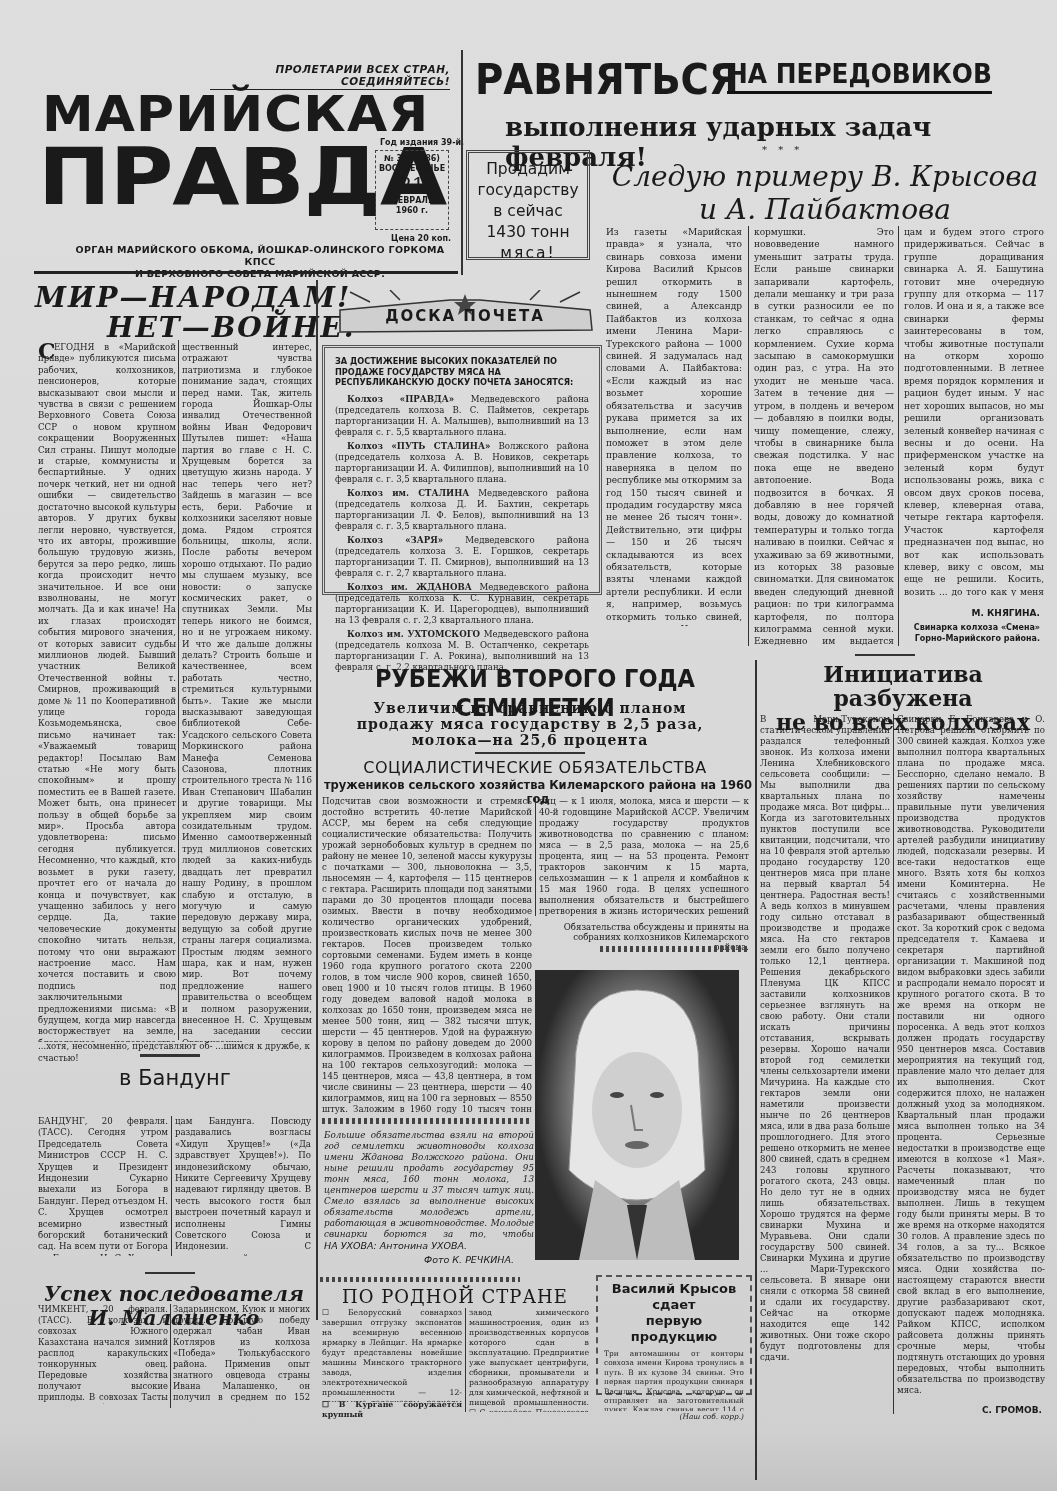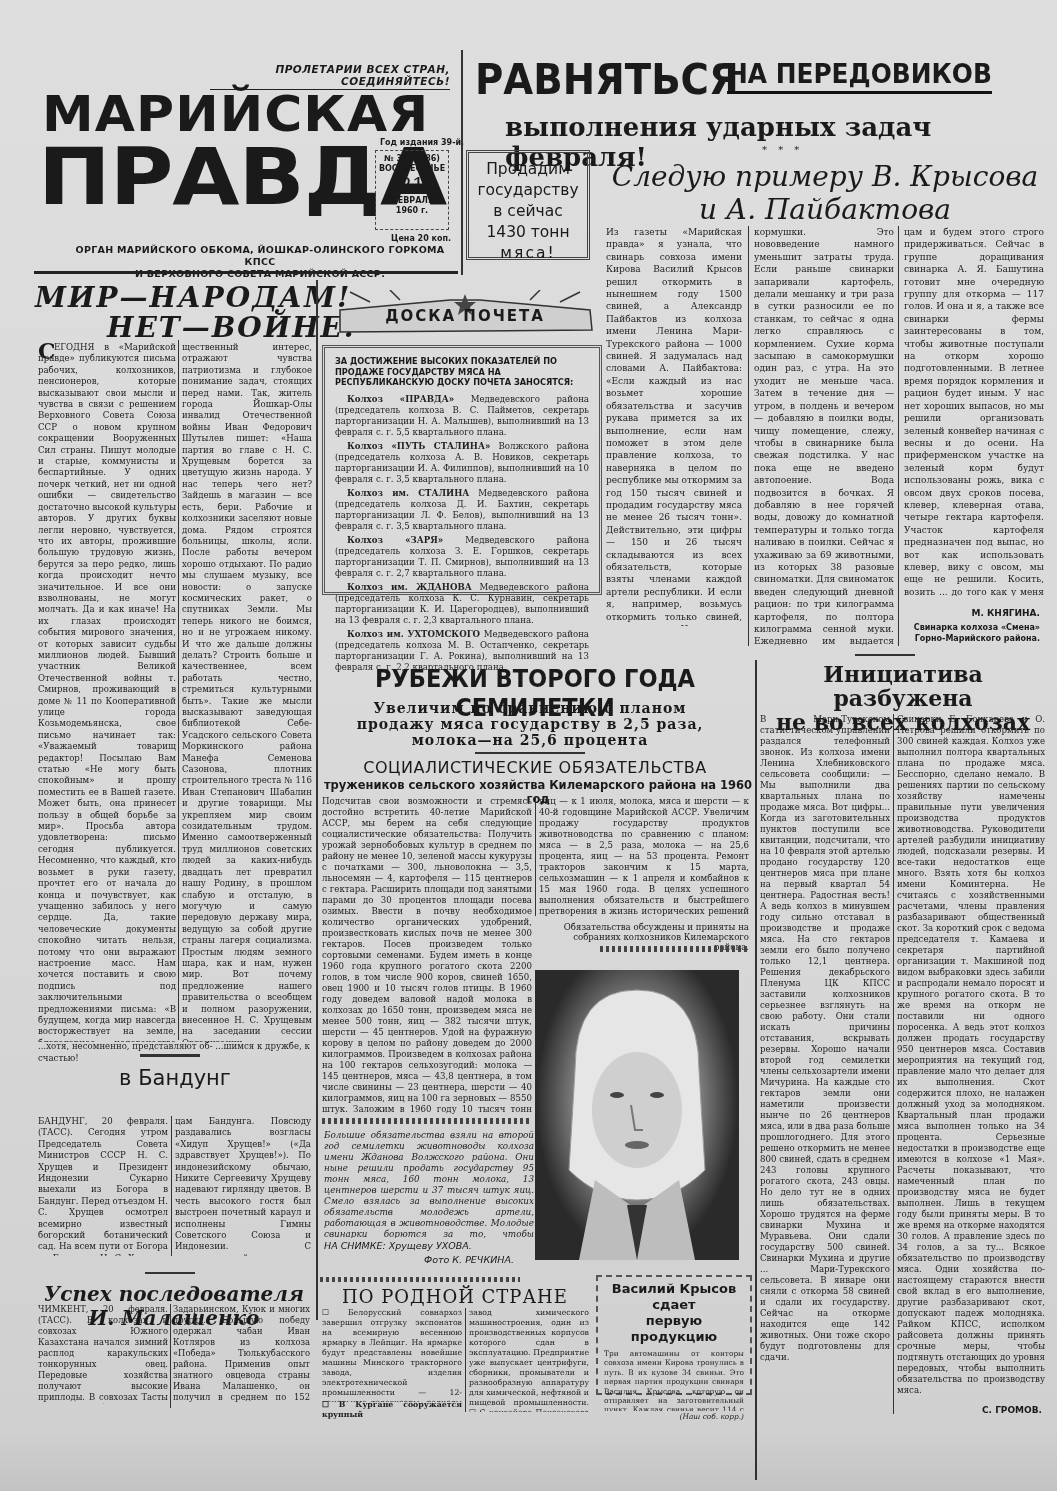--- a/index.html
+++ b/index.html
@@ -155,21 +155,21 @@
       <ellipse cx="122" cy="125" rx="7" ry="3" fill="#444"></ellipse>
       <path d="M96 135 L100 160 L108 160" stroke="#777" fill="none" stroke-width="2"></path>
       <ellipse cx="102" cy="175" rx="12" ry="4" fill="#666"></ellipse>
       <path d="M60 210 L102 240 L144 210 L160 290 L44 290 Z" fill="#bdbdbd"></path>
       <path d="M92 235 L102 290 L112 235 Z" fill="#333"></path>
     </svg>
   </div>
   <div class="rule-v" style="left:755px;top:660px;height:820px;"></div>
 
   <div class="abs txt" style="left:324px;top:1130px;width:210px;height:108px;overflow:hidden;font-style:italic;font-size:8.8px;line-height:11px;">Большие обязательства взяли на второй год семилетки животноводы колхоза имени Жданова Волжского района. Они ныне решили продать государству 95 тонн мяса, 160 тонн молока, 13 центнеров шерсти и 37 тысяч штук яиц. Смело взялась за выполнение высоких обязательств молодежь артели, работающая в животноводстве. Молодые свинарки борются за то, чтобы откормить не менее 750 свиней. Хорошо начала свое большое дело и свинарка Антонина Ухова. Она еще первый год работает на ферме, но смело берется за дело, преодолевая трудности в работе.</div>
-  <div class="abs sans" style="left:324px;top:1240px;font-style:italic;font-size:9.5px;">НА СНИМКЕ: Хрущеву УХОВА.</div>
+  <div class="abs sans" style="left:324px;top:1240px;font-style:italic;font-size:9.5px;">НА УХОВА: Антонина УХОВА.</div>
   <div class="abs sans" style="left:424px;top:1254px;font-style:italic;font-size:9.5px;">Фото К. РЕЧКИНА.</div>
 
   <div class="abs wavy" style="left:320px;top:1277px;width:200px;height:5px;"></div>
   <div class="abs" style="left:320px;top:1286px;width:270px;text-align:center;font-family:'DejaVu Serif',serif;font-size:18px;letter-spacing:1px;">ПО РОДНОЙ СТРАНЕ</div>
   <div class="abs txt" style="left:322px;top:1308px;width:140px;height:94px;overflow:hidden;font-size:7.8px;line-height:10px;">
     <span>☐ </span><span>Белорусский совнархоз завершил отгрузку экспонатов на всемирную весеннюю ярмарку в Лейпциг. На ярмарке будут представлены новейшие машины Минского тракторного завода, изделия электротехнической промышленности — 12-канальные телевизоры, радиолы первого класса, радиоприемники на полупроводниках. Легкая промышленность совнархоза экспонирует ковры и фотоаппараты.</span>
   </div>
   <div class="abs txt b" style="left:322px;top:1400px;width:140px;font-size:7.8px;line-height:10px;">
     <span>☐ </span><span>В Кургане сооружается крупный</span>
   </div>

